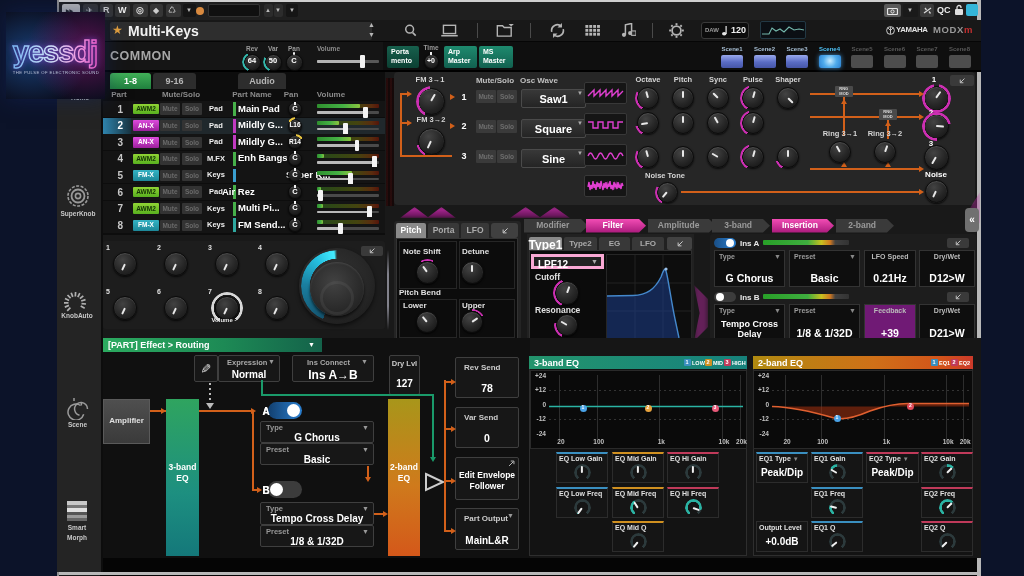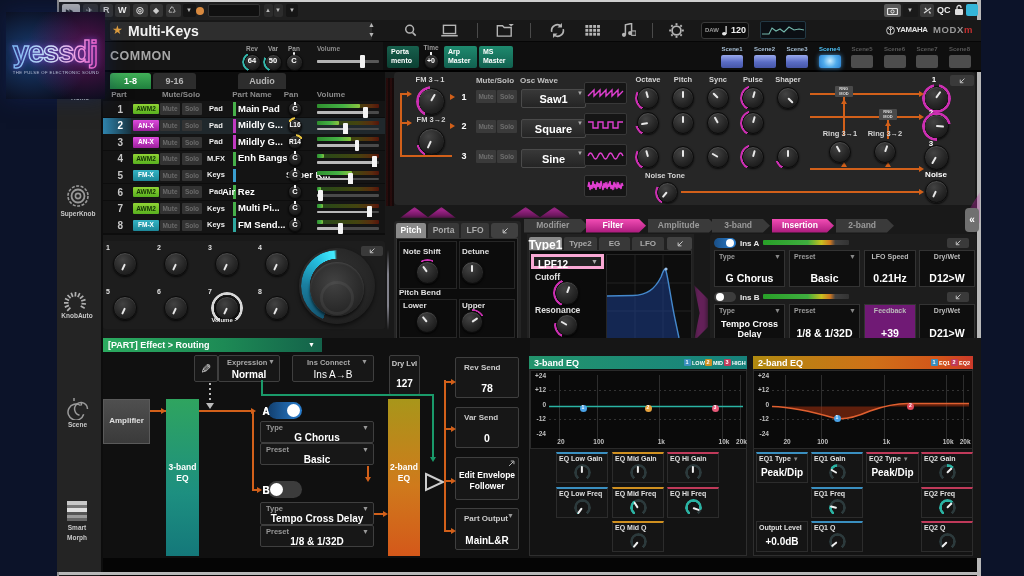--- a/index.html
+++ b/index.html
@@ -856,21 +856,21 @@
       <span class="t" style="left:4px;top:5px;font-size:13px;color:#ddd;transform:rotate(90deg)">✎</span>
     </div>
     <div style="left:218px;top:355px;width:62px;height:27px;background:#171717;border:1px solid #3f3f3f;border-radius:2px;">
       <span class="t" style="left:8px;top:3px;font-size:7.5px;color:#aaa;font-weight:700">Expression</span>
       <span class="t" style="right:4px;top:2px;font-size:7px;color:#999">▼</span>
       <span class="t" style="left:50%;top:13px;transform:translateX(-50%);font-size:10px;color:#fff;font-weight:700">Normal</span>
     </div>
     <div style="left:292px;top:355px;width:82px;height:27px;background:#171717;border:1px solid #3f3f3f;border-radius:2px;">
       <span class="t" style="left:14px;top:3px;font-size:7.5px;color:#aaa;font-weight:700">Ins Connect</span>
       <span class="t" style="right:5px;top:2px;font-size:7px;color:#999">▼</span>
-      <span class="t" style="left:50%;top:13px;transform:translateX(-50%);font-size:10px;color:#fff;font-weight:400">Ins A→B</span>
+      <span class="t" style="left:50%;top:13px;transform:translateX(-50%);font-size:12px;color:#fff;font-weight:700">Ins A→B</span>
     </div>
     <div style="left:389px;top:355px;width:31px;height:40px;background:#171717;border:1px solid #3f3f3f;border-radius:2px;">
       <span class="t" style="left:50%;top:4px;transform:translateX(-50%);font-size:7.5px;color:#ccc;font-weight:700">Dry Lvl</span>
       <span class="t" style="left:50%;top:22px;transform:translateX(-50%);font-size:10px;color:#fff;font-weight:700">127</span>
     </div>
     <div style="left:455px;top:357px;width:64px;height:41px;background:#171717;border:1px solid #3f3f3f;border-radius:2px;">
       <span class="t" style="left:8px;top:5px;font-size:8px;color:#ccc;font-weight:700">Rev Send</span>
       <span class="t" style="left:50%;top:24px;transform:translateX(-50%);font-size:10.5px;color:#fff;font-weight:700">78</span>
     </div>
     <div style="left:455px;top:407px;width:64px;height:41px;background:#171717;border:1px solid #3f3f3f;border-radius:2px;">

